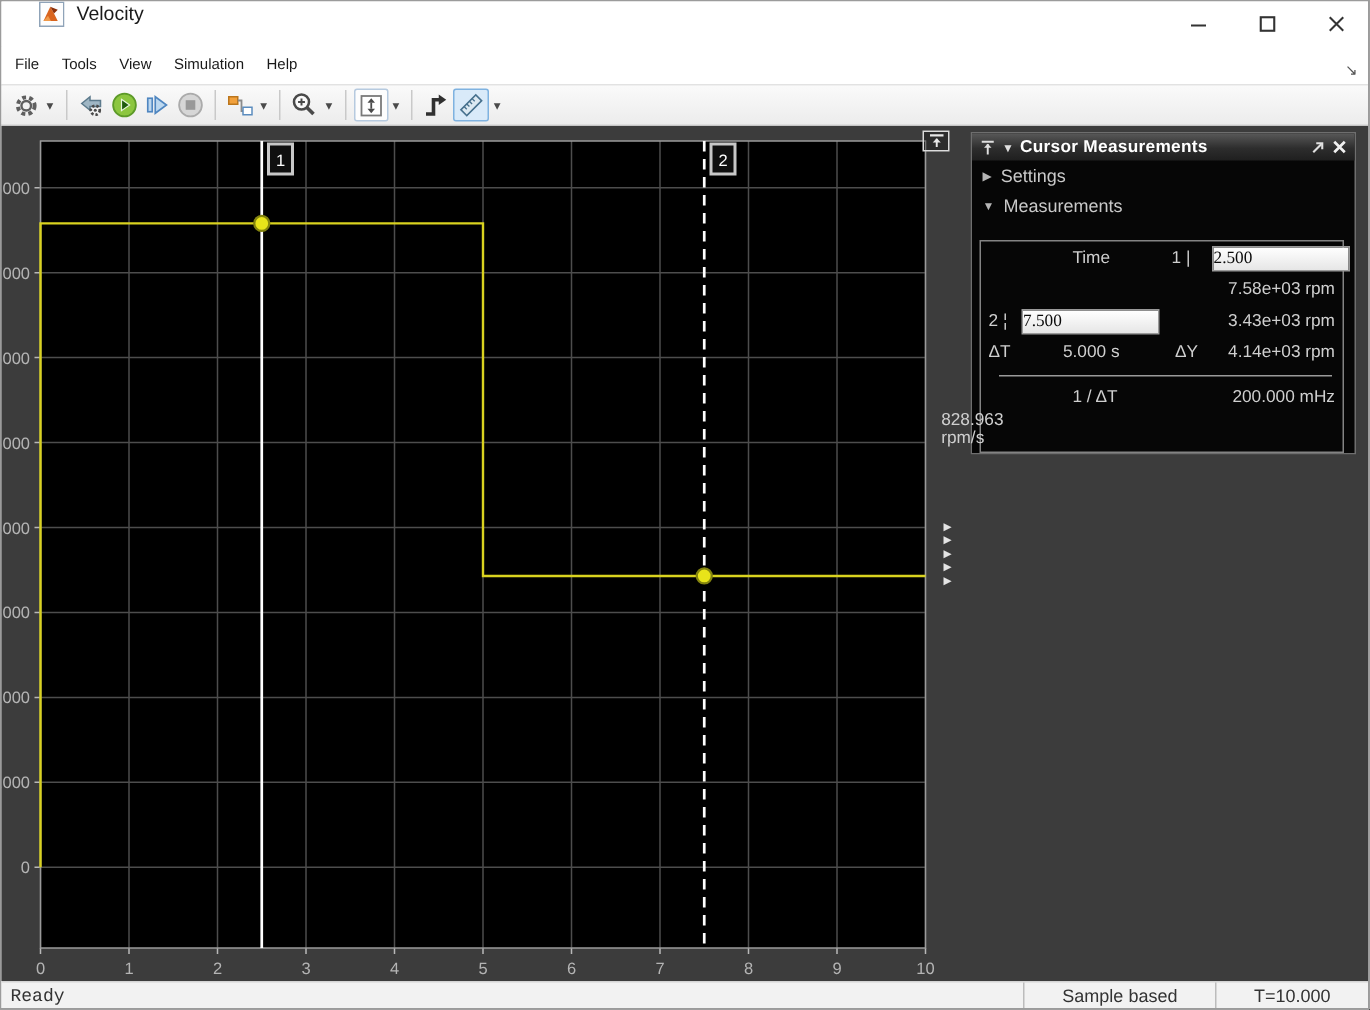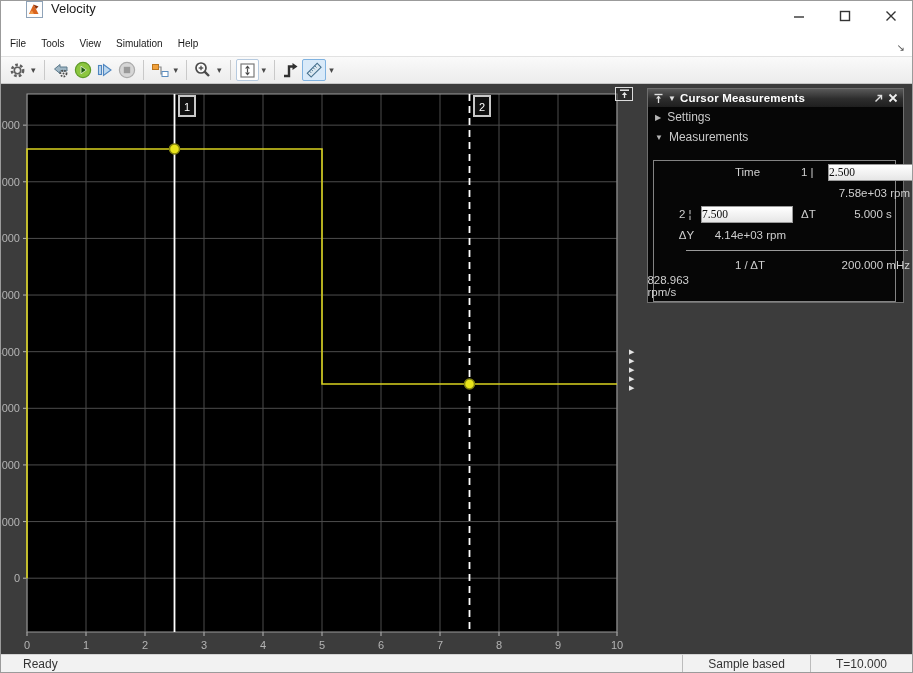--- a/index.html
+++ b/index.html
@@ -37,33 +37,33 @@
 
   
   .panel { position:absolute; left:646px; top:4px; width:257px; height:215px; background:#060606; border:1px solid #6e6e6e; display:flex; flex-direction:column; }
   .panel-header { height:18px; flex:0 0 auto; display:flex; align-items:center; gap:4px; padding:0 5px; background:linear-gradient(180deg,#585858,#2d2d2d 55%,#1f1f1f); }
   .panel-title { flex:1; font-size:11.5px; font-weight:bold; color:#ffffff; letter-spacing:0.2px; }
   .panel-collapse { font-size:8px; color:#e0e0e0; }
   .panel-row { height:21px; display:flex; align-items:center; padding-left:7px; font-size:12px; color:#c9c9c9; }
   .panel-row .tri { font-size:8px; color:#b5b5b5; margin-right:6px; }
 
   .meas-box { margin:13px 7px 0 5px; border:1px solid #838383; height:148px; font-size:11.5px; color:#cfcfcf;
-              display:grid; grid-template-columns:25px 97px 30px 1fr; align-content:start;padding-left:20px; }
+              display:grid; grid-template-columns:25px 97px 30px 1fr; align-content:start; }
   .mb-cell { height:21px; display:flex; align-items:center; }
   .mb-center { justify-content:center; }
   .mb-right { justify-content:flex-end; padding-right:10px; }
   .mb-label { padding-left:5px; }
   .span2 { grid-column:3 / 5; }
   .span3 { grid-column:1 / 4; }
   .mb-sep { grid-column:1 / -1; border-top:1px solid #9a9a9a; margin:5px 12px 3px 12px; height:0; }
   .time-input { width:92px; height:17px; margin:1px auto 0 2px; border:1px solid #9a9a9a; background:linear-gradient(180deg,#ffffff,#e6e6e6); text-align:left; font-family:Liberation Serif, serif; font-size:11.5px; color:#0a0a0a; }
 
   
   .statusbar { height:18px; flex:0 0 auto; background:#f2f2f2; border-top:1px solid #d4d4d4; display:flex; align-items:center; font-size:12px; color:#333; }
-  .status-left { padding-left:22px; flex:1; }
+  .status-left { padding-left:6px; flex:1;font-family:Liberation Mono, monospace; }
   .status-seg { border-left:1px solid #bcbcbc; height:100%; display:flex; align-items:center; padding:0 25px; }
 </style>
 </head>
 <body>
 
 <div class="window">
 
   <div class="titlebar">
     <svg class="app-icon" viewBox="0 0 17 17">
       <rect x="0.5" y="0.5" width="16" height="16" fill="#fdfdfd" stroke="#8fa3b8"></rect>
@@ -314,20 +314,21 @@
         <div class="mb-cell mb-label">1 |</div>
         <div class="mb-cell">
           <input class="time-input" value="2.500" style="">
         </div>
         <div class="mb-cell mb-right span2">7.58e+03 rpm</div>
 
         <div class="mb-cell mb-label">2 ¦</div>
         <div class="mb-cell">
           <input class="time-input" value="7.500" style="">
         </div>
+        <div class="mb-cell mb-right span2">3.43e+03 rpm</div>
 
         <div class="mb-cell mb-label">ΔT</div>
         <div class="mb-cell mb-center">5.000 s</div>
         <div class="mb-cell mb-center">ΔY</div>
         <div class="mb-cell mb-right">4.14e+03 rpm</div>
 
         <div class="mb-sep"></div>
 
         <div class="mb-cell mb-center span3">1 / ΔT</div>
         <div class="mb-cell mb-right">200.000 mHz</div>

